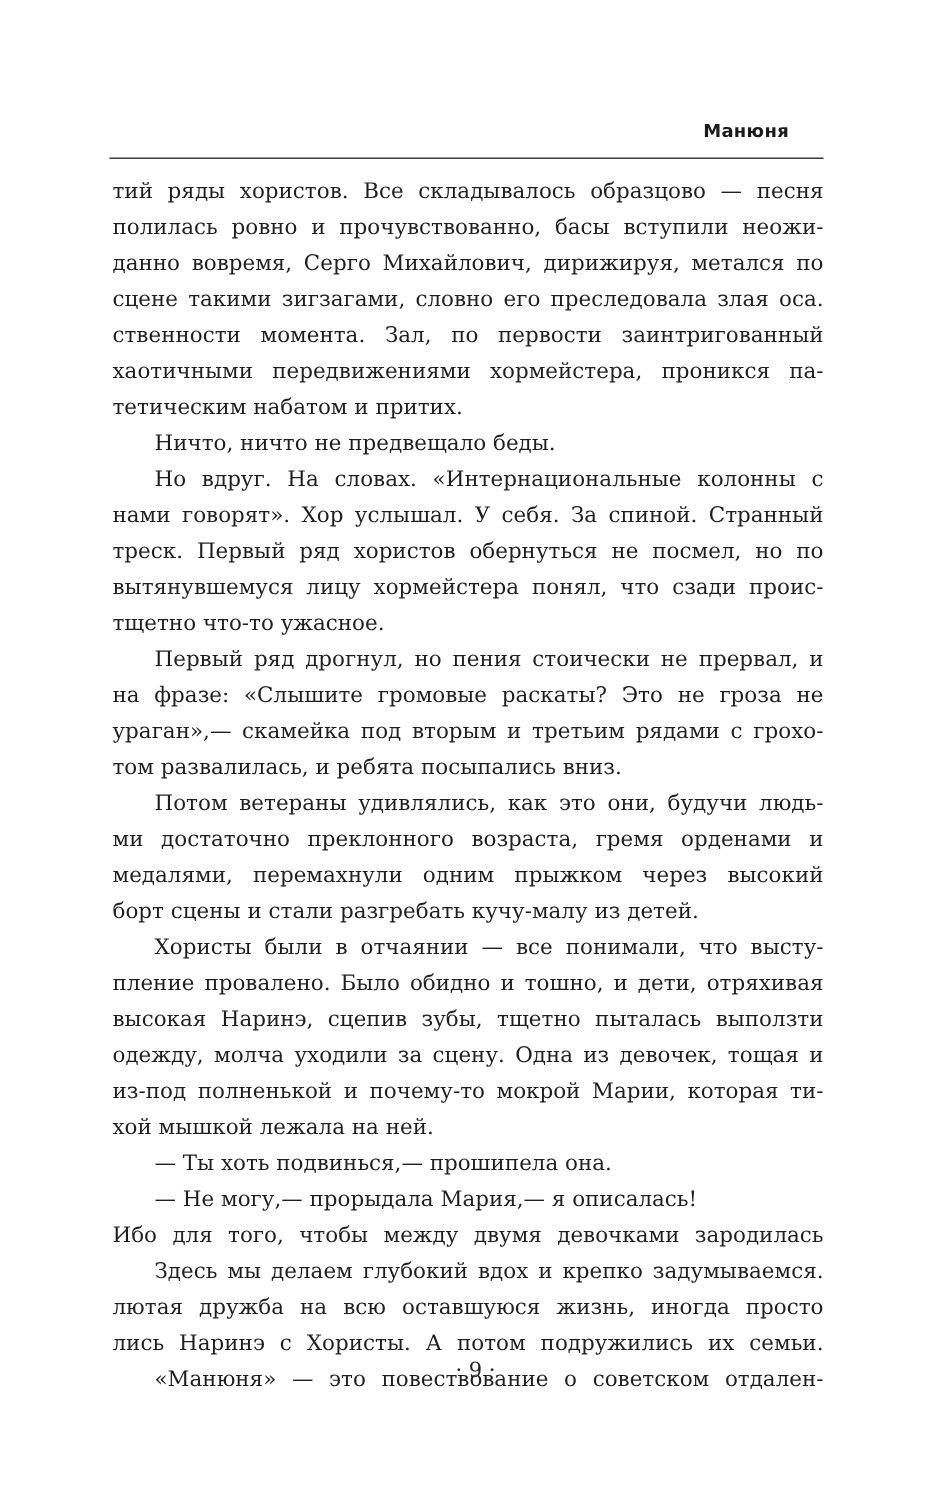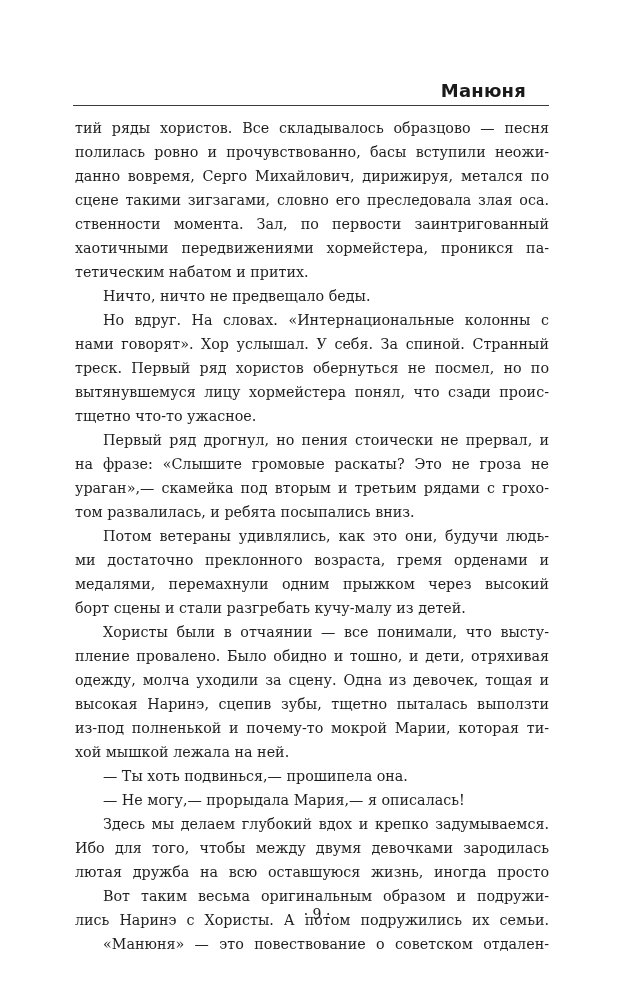--- a/index.html
+++ b/index.html
@@ -2,21 +2,21 @@
 <html><head>
 <meta charset="utf-8">
 <style>
   html, body { margin: 0; padding: 0; }
   body {
     width: 634px; height: 1001px; background: #ffffff; position: relative; overflow: hidden;
     color: #1e1e1e;
   }
   .header-title {
     position: absolute; top: 80px; right: 108px;
-    font-family: "DejaVu Sans", sans-serif; font-weight: bold; font-size: 18px;
+    font-family: "DejaVu Sans", sans-serif; font-weight: bold; font-size: 12px;
     letter-spacing: 0.2px; color: #1a1a1a;
   }
   .header-rule {
     position: absolute; top: 105px; left: 73px; width: 476px; height: 0;
     border-top: 1.5px solid #3a3a3a;
   }
   .text-block {
     position: absolute; top: 116px; left: 75px; width: 474px;
     font-family: "DejaVu Serif", serif; font-size: 14.3px; line-height: 24px;
     text-align: justify; hyphens: manual;
@@ -55,27 +55,26 @@
     <span class="line indent">Первый ряд дрогнул, но пения стоически не прервал, и</span>
     <span class="line">на фразе: «Слышите громовые раскаты? Это не гроза не</span>
     <span class="line">ураган»,— скамейка под вторым и третьим рядами с грохо-</span>
     <span class="line last">том развалилась, и ребята посыпались вниз.</span>
     <span class="line indent">Потом ветераны удивлялись, как это они, будучи людь-</span>
     <span class="line">ми достаточно преклонного возраста, гремя орденами и</span>
     <span class="line">медалями, перемахнули одним прыжком через высокий</span>
     <span class="line last">борт сцены и стали разгребать кучу-малу из детей.</span>
     <span class="line indent">Хористы были в отчаянии — все понимали, что высту-</span>
     <span class="line">пление провалено. Было обидно и тошно, и дети, отряхивая</span>
+    <span class="line">высокая Наринэ, сцепив зубы, тщетно пыталась выползти</span>
     <span class="line">одежду, молча уходили за сцену. Одна из девочек, тощая и</span>
-    <span class="line">высокая Наринэ, сцепив зубы, тщетно пыталась выползти</span>
     <span class="line">из-под полненькой и почему-то мокрой Марии, которая ти-</span>
     <span class="line last">хой мышкой лежала на ней.</span>
     <span class="line indent last">— Ты хоть подвинься,— прошипела она.</span>
     <span class="line indent last">— Не могу,— прорыдала Мария,— я описалась!</span>
+    <span class="line">Ибо для того, чтобы между двумя девочками зародилась</span>
     <span class="line indent">Здесь мы делаем глубокий вдох и крепко задумываемся.</span>
-    <span class="line">Ибо для того, чтобы между двумя девочками зародилась</span>
     <span class="line">лютая дружба на всю оставшуюся жизнь, иногда просто</span>
-    <span class="line indent">Вот таким весьма оригинальным образом и подружи-</span>
     <span class="line">лись Наринэ с Хористы. А потом подружились их семьи.</span>
     <span class="line indent">«Манюня» — это повествование о советском отдален-</span>
   </div>
 
 <div class="page-number">· 9 ·</div>
 
 </body></html>

